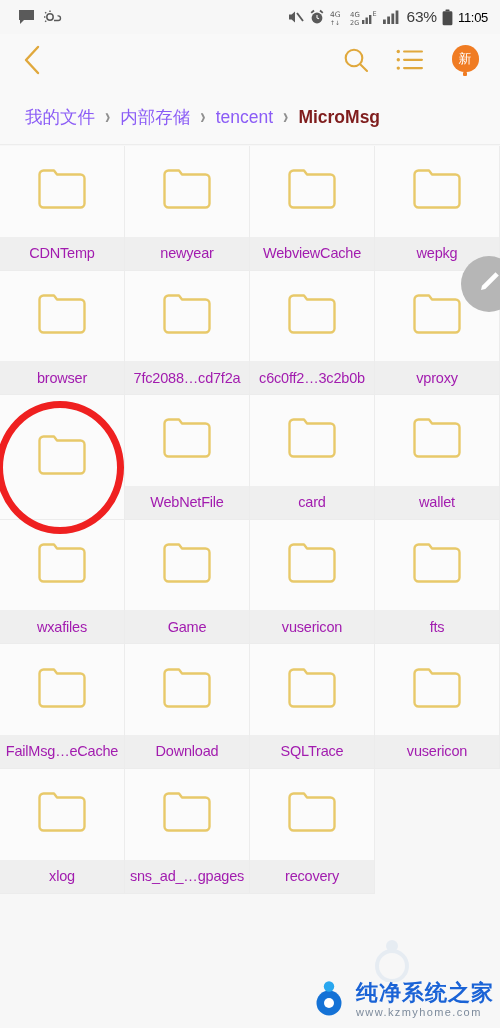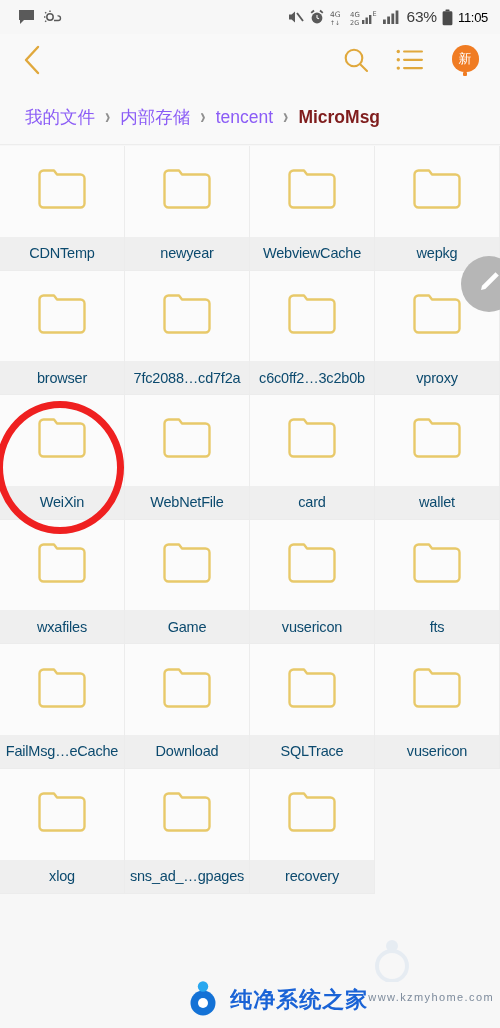--- a/index.html
+++ b/index.html
@@ -154,21 +154,21 @@
     justify-content: center;
     padding-bottom: 4px;
   }
   .cell-label {
     height: 33px;
     background: #efefef;
     display: flex;
     align-items: center;
     justify-content: center;
     font-size: 14.5px;
-    color: #0c4a6e;
+    color: #a21caf;
     white-space: nowrap;
     overflow: hidden;
     padding: 0 3px;
     letter-spacing: -0.2px;
   }
 
   
   .fab {
     position: absolute;
     top: 256px; left: 461px;
@@ -198,21 +198,21 @@
   
   .watermark {
     position: absolute;
     right: 6px;
     bottom: 6px;
     display: flex;
     align-items: center;
     gap: 7px;
     z-index: 12;
   }
-  .wm-text { display: flex; flex-direction: row; line-height: 1; text-align: center; }
+  .wm-text { display: flex; flex-direction: column; line-height: 1; }
   .wm-title {
     font-size: 22px;
     font-weight: bold;
     color: #1a63d6;
     font-family: "DejaVu Sans", sans-serif;
     letter-spacing: 1px;
   }
   .wm-url {
     font-size: 11px;
     color: #7d8b9c;
@@ -415,21 +415,20 @@
           </svg>
         </div>
         <div class="cell-label">vproxy</div>
       </div>
       <div class="cell">
         <div class="cell-icon">
           <svg width="50" height="42" viewBox="0 0 50 42">
             <path d="M2.5 6.5a4 4 0 0 1 4-4h10.5l3 4H43.5a4 4 0 0 1 4 4v25a4 4 0 0 1-4 4h-37a4 4 0 0 1-4-4z" fill="none" stroke="#e8c96a" stroke-width="2.4" stroke-linejoin="round"></path>
           </svg>
         </div>
-        <div class="cell-label">WeiXin</div>
       </div>
       <div class="cell">
         <div class="cell-icon">
           <svg width="50" height="42" viewBox="0 0 50 42">
             <path d="M2.5 6.5a4 4 0 0 1 4-4h10.5l3 4H43.5a4 4 0 0 1 4 4v25a4 4 0 0 1-4 4h-37a4 4 0 0 1-4-4z" fill="none" stroke="#e8c96a" stroke-width="2.4" stroke-linejoin="round"></path>
           </svg>
         </div>
         <div class="cell-label">WebNetFile</div>
       </div>
       <div class="cell">

